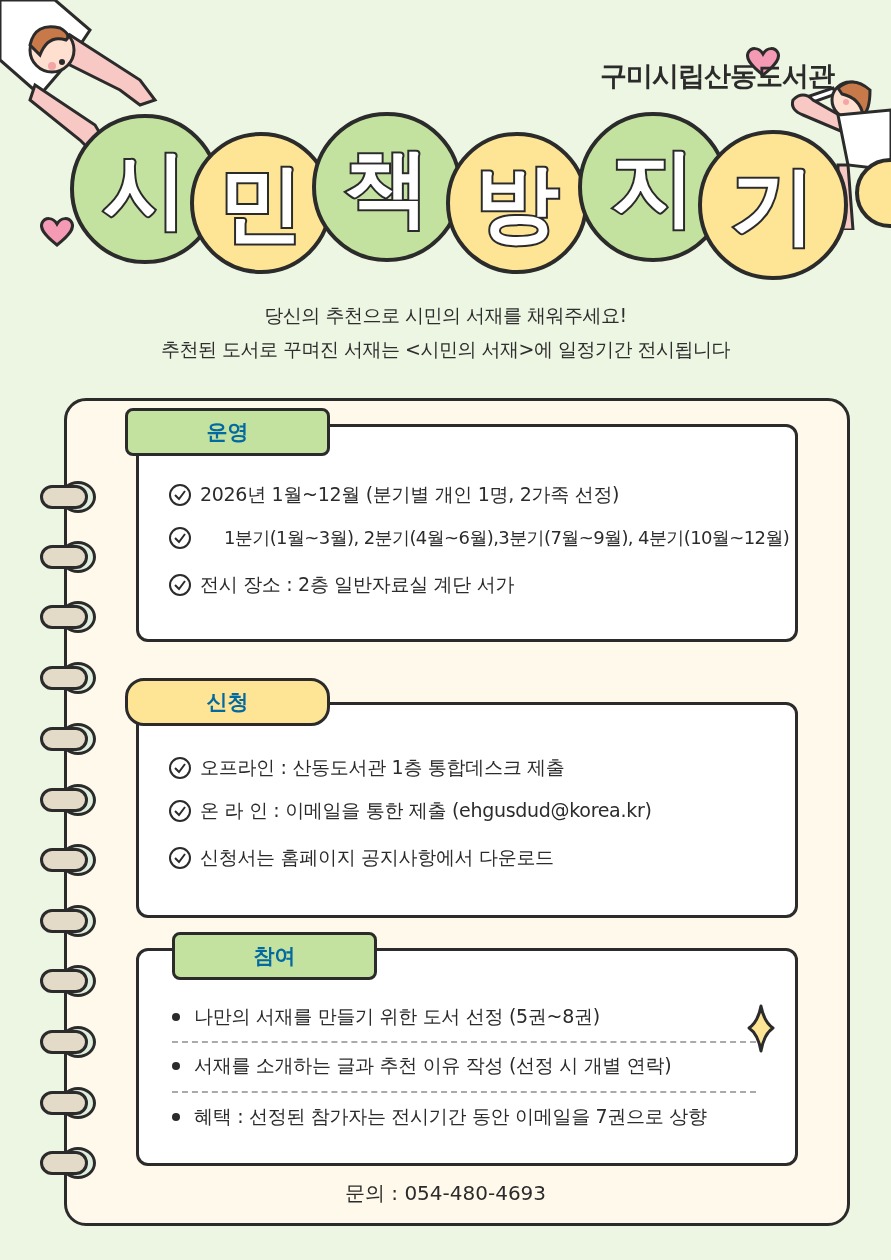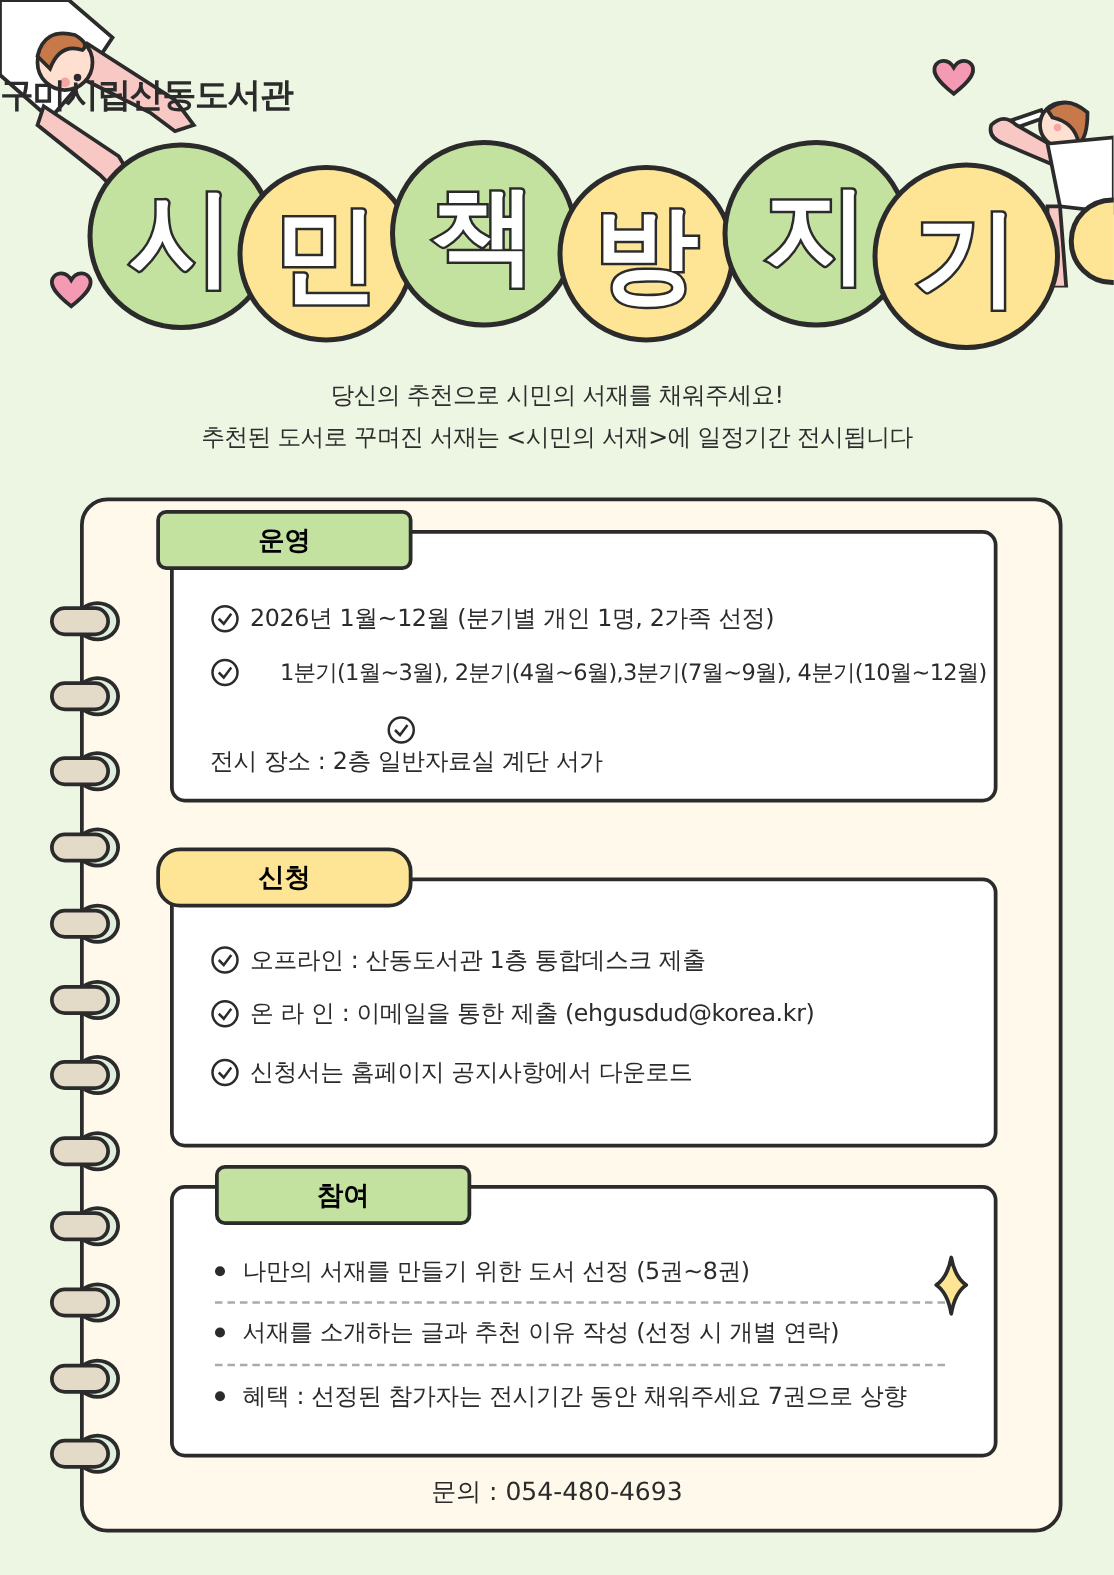--- a/index.html
+++ b/index.html
@@ -8,21 +8,21 @@
     background: #edf6e3;
     font-family: "DejaVu Sans", "Liberation Sans", sans-serif;
     color: #2a2a2a;
     position: relative;
   }
   .abs { position: absolute; }
 
   
   .library-name {
     position: absolute; left: 0; width: 834px; top: 58px;
-    text-align: left; font-size: 27px; font-weight: bold; color: #2b2b2b;
+    text-align: right; font-size: 27px; font-weight: bold; color: #2b2b2b;
     letter-spacing: -1px;
   }
   .circle {
     position: absolute; border-radius: 50%;
     border: 4px solid #2b2b2b;
     display: flex; align-items: center; justify-content: center;
   }
   .circle.green { background: #c3e29f; }
   .circle.yellow { background: #fde595; }
   .circle span {
@@ -53,21 +53,21 @@
   }
 
   .card {
     position: absolute; left: 136px; width: 662px;
     background: #ffffff; border: 3px solid #2b2b2b; border-radius: 12px;
   }
   .tab {
     position: absolute; left: 125px; width: 205px; height: 48px;
     border: 3px solid #2b2b2b; border-radius: 8px;
     display: flex; align-items: center; justify-content: center;
-    font-size: 21px; font-weight: bold; color: #000000;
+    font-size: 21px; font-weight: bold; color: #0369a1;
   }
   .tab.green { background: #c3e29f; }
   .tab.yellow { background: #fde595; border-radius: 19px; }
 
   .item {
     position: absolute; left: 168px; display: flex; align-items: center;
     font-size: 19px; color: #2b2b2b; white-space: nowrap; letter-spacing: -0.3px;
   }
   .check {
     width: 24px; height: 24px; margin-right: 8px; flex: none;
@@ -200,21 +200,21 @@
     </svg>
   <span>2026년  1월~12월 (분기별 개인 1명, 2가족 선정)</span>
 </div>
 <div class="item" style="top:526px;">
   <svg class="check" viewBox="0 0 24 24">
       <circle cx="12" cy="12" r="10" fill="none" stroke="#2b2b2b" stroke-width="2"></circle>
       <path d="M7,12 L11,16 L17,8" fill="none" stroke="#2b2b2b" stroke-width="2"></path>
     </svg>
   <span style="font-size:18px;letter-spacing:-0.6px;margin-left:24px;">1분기(1월~3월), 2분기(4월~6월),3분기(7월~9월), 4분기(10월~12월)</span>
 </div>
-<div class="item" style="top:572px;flex-direction:column;">
+<div class="item" style="top:572px;">
   <svg class="check" viewBox="0 0 24 24">
       <circle cx="12" cy="12" r="10" fill="none" stroke="#2b2b2b" stroke-width="2"></circle>
       <path d="M7,12 L11,16 L17,8" fill="none" stroke="#2b2b2b" stroke-width="2"></path>
     </svg>
   <span>전시 장소 : 2층 일반자료실 계단 서가</span>
 </div>
 
 <div class="card" style="top:702px;height:216px;"></div>
 <div class="tab yellow" style="top:678px;">신청</div>
 
@@ -248,20 +248,20 @@
   <span>나만의 서재를 만들기 위한 도서 선정 (5권~8권)</span>
 </div>
 <div class="dashline" style="top:1041px;"></div>
 <div class="item bullet-item" style="top:1053px;">
   <span class="dot"></span>
   <span>서재를 소개하는 글과 추천 이유 작성 (선정 시 개별 연락)</span>
 </div>
 <div class="dashline" style="top:1091px;"></div>
 <div class="item bullet-item" style="top:1104px;">
   <span class="dot"></span>
-  <span>혜택 :  선정된 참가자는 전시기간 동안 채워주세요 7권으로 상향</span>
+  <span>혜택 :  선정된 참가자는 전시기간 동안 이메일을 7권으로 상향</span>
 </div>
 
 <svg class="abs" style="left:746px;top:1004px" width="30" height="50" viewBox="0 0 30 50">
   <path d="M15,2 Q18,18 27,24 Q18,30 15,47 Q12,30 3,24 Q12,18 15,2 Z" fill="#fde595" stroke="#2b2b2b" stroke-width="3" stroke-linejoin="round"></path>
 </svg>
 
 <div class="contact">문의 : 054-480-4693</div>
 
 </body></html>

